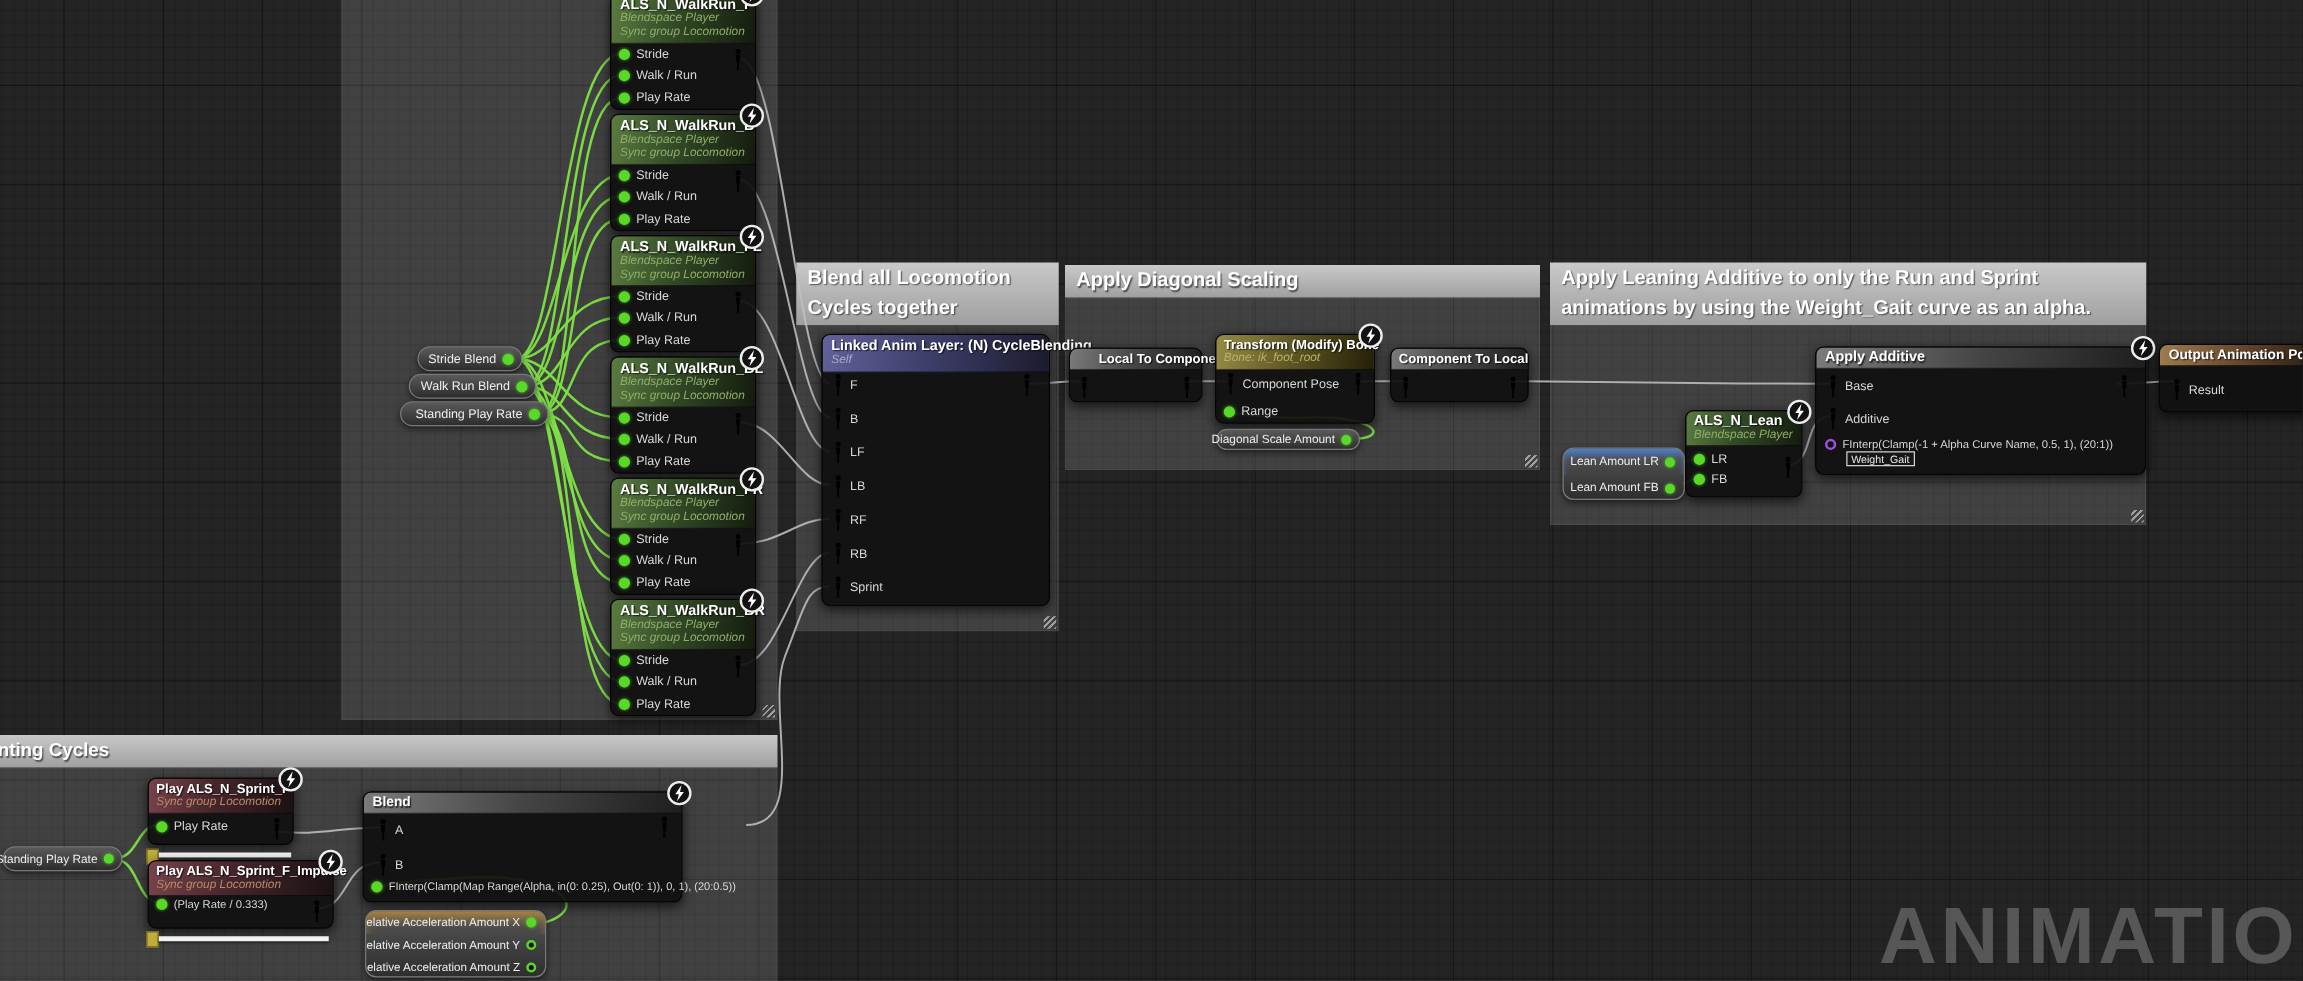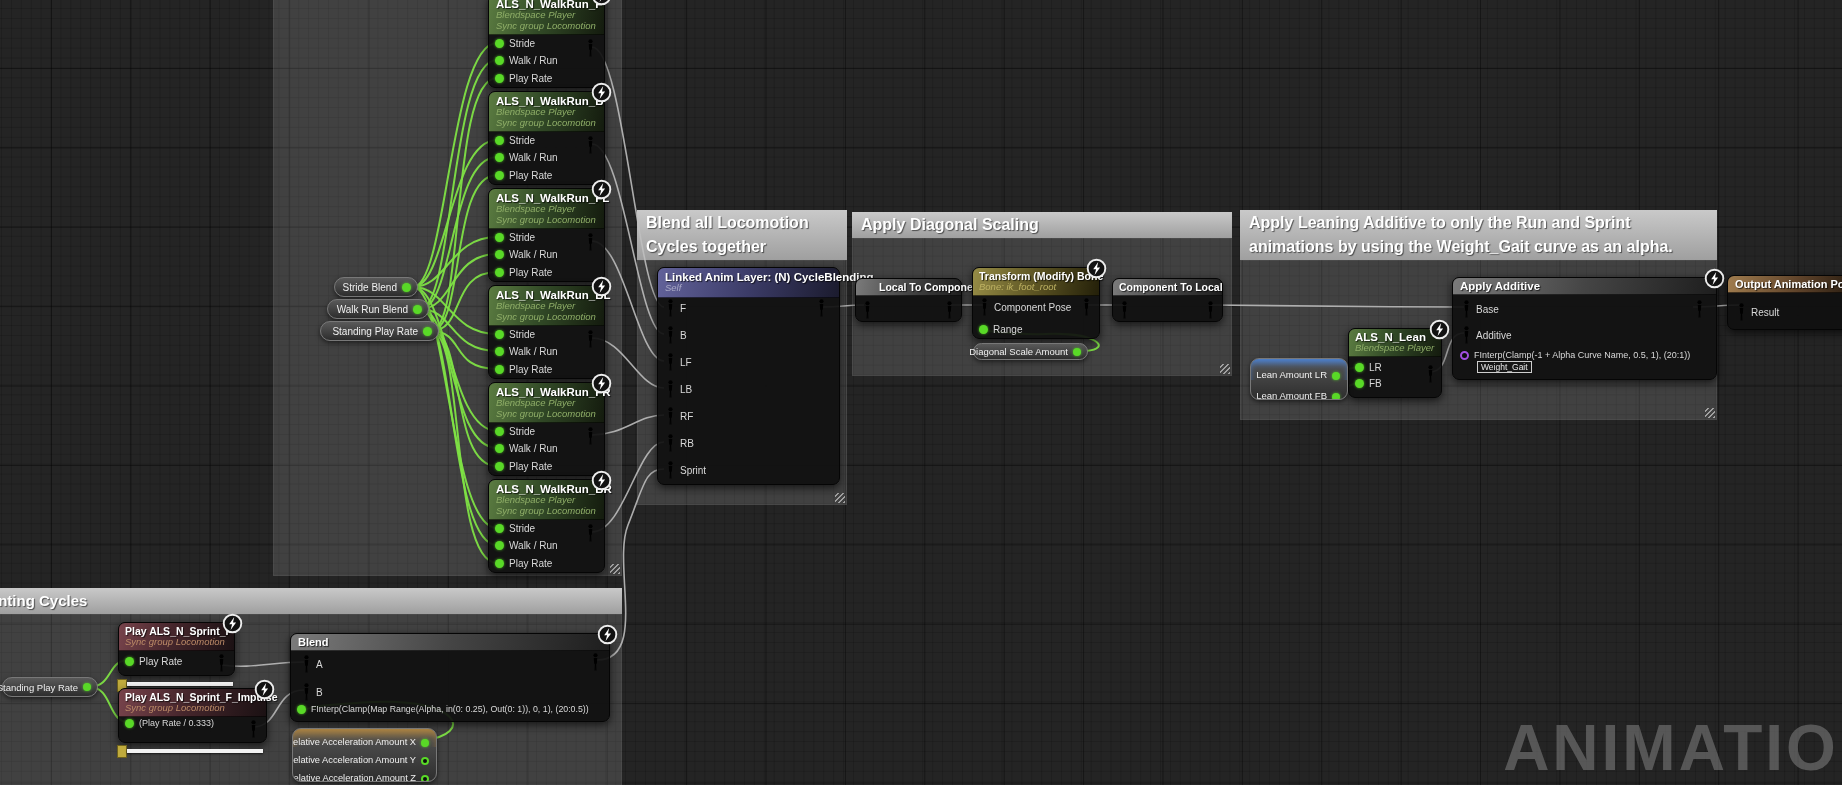--- a/index.html
+++ b/index.html
@@ -66,21 +66,21 @@
     position:absolute; display:flex; align-items:center; justify-content:flex-end; gap:5px;
     background:linear-gradient(#5a5a5a,#2d2d2d); border:1px solid #787878; border-radius:10px;
     height:20px; padding:0 6px; font-size:10px; color:#efefef;
     box-shadow:0 2px 5px rgba(0,0,0,.55); white-space:nowrap;
   }
   .pill-group {
     position:absolute; background:linear-gradient(#555,#2e2e2e);
     border:1px solid #787878; border-radius:9px; box-shadow:0 2px 5px rgba(0,0,0,.55);
     overflow:hidden;
   }
-  .pill-group .row { display:flex; align-items:flex-end; justify-content:flex-end; gap:5px;
+  .pill-group .row { display:flex; align-items:center; justify-content:flex-end; gap:5px;
     padding:0 7px; font-size:10px; color:#efefef; white-space:nowrap; }
   .row.glow-blue   { box-shadow: inset 0 6px 7px -2px rgba(75,135,225,.95); }
   .row.glow-orange { box-shadow: inset 0 8px 10px -3px rgba(235,165,50,.65); }
   
   .wires { position:absolute; left:0; top:0; pointer-events:none; }
   .wires path { fill:none; }
   .wires path.g { stroke:#7ee245; stroke-width:2; opacity:.95; }
   .wires path.w { stroke:#bfbfbf; stroke-width:1.6; opacity:.88; }
   
   .playbar { position:absolute; height:4px; background:#f2f2f2; box-shadow:0 1px 2px rgba(0,0,0,.6); }
@@ -561,21 +561,21 @@
         <use href="#sym-person"></use>
       </svg>
     <svg class="bolt" style="right:-9px;top:-10px">
         <use href="#sym-bolt"></use>
       </svg>
   </div>
 
   <div class="playhead" style="left:117px;top:745px"></div>
   <div class="playbar" style="left:127px;top:749px;width:136px"></div>
 
-  <div class="node" style="left:290px;top:633px;width:320px;height:89px">
+  <div class="node" style="left:290px;top:633px;width:256px;height:89px">
     <div class="hdr hdr-grey" style="padding:2px 7px">
       <div class="title" style="font-size:11px">Blend</div>
     </div>
     <div class="pin-row" style="left:11px;top:21px">
         <svg class="person" width="9" height="18">
           <use href="#sym-person"></use>
         </svg>
         <span>A</span>
       </div>
     <div class="pin-row" style="left:11px;top:49px">

